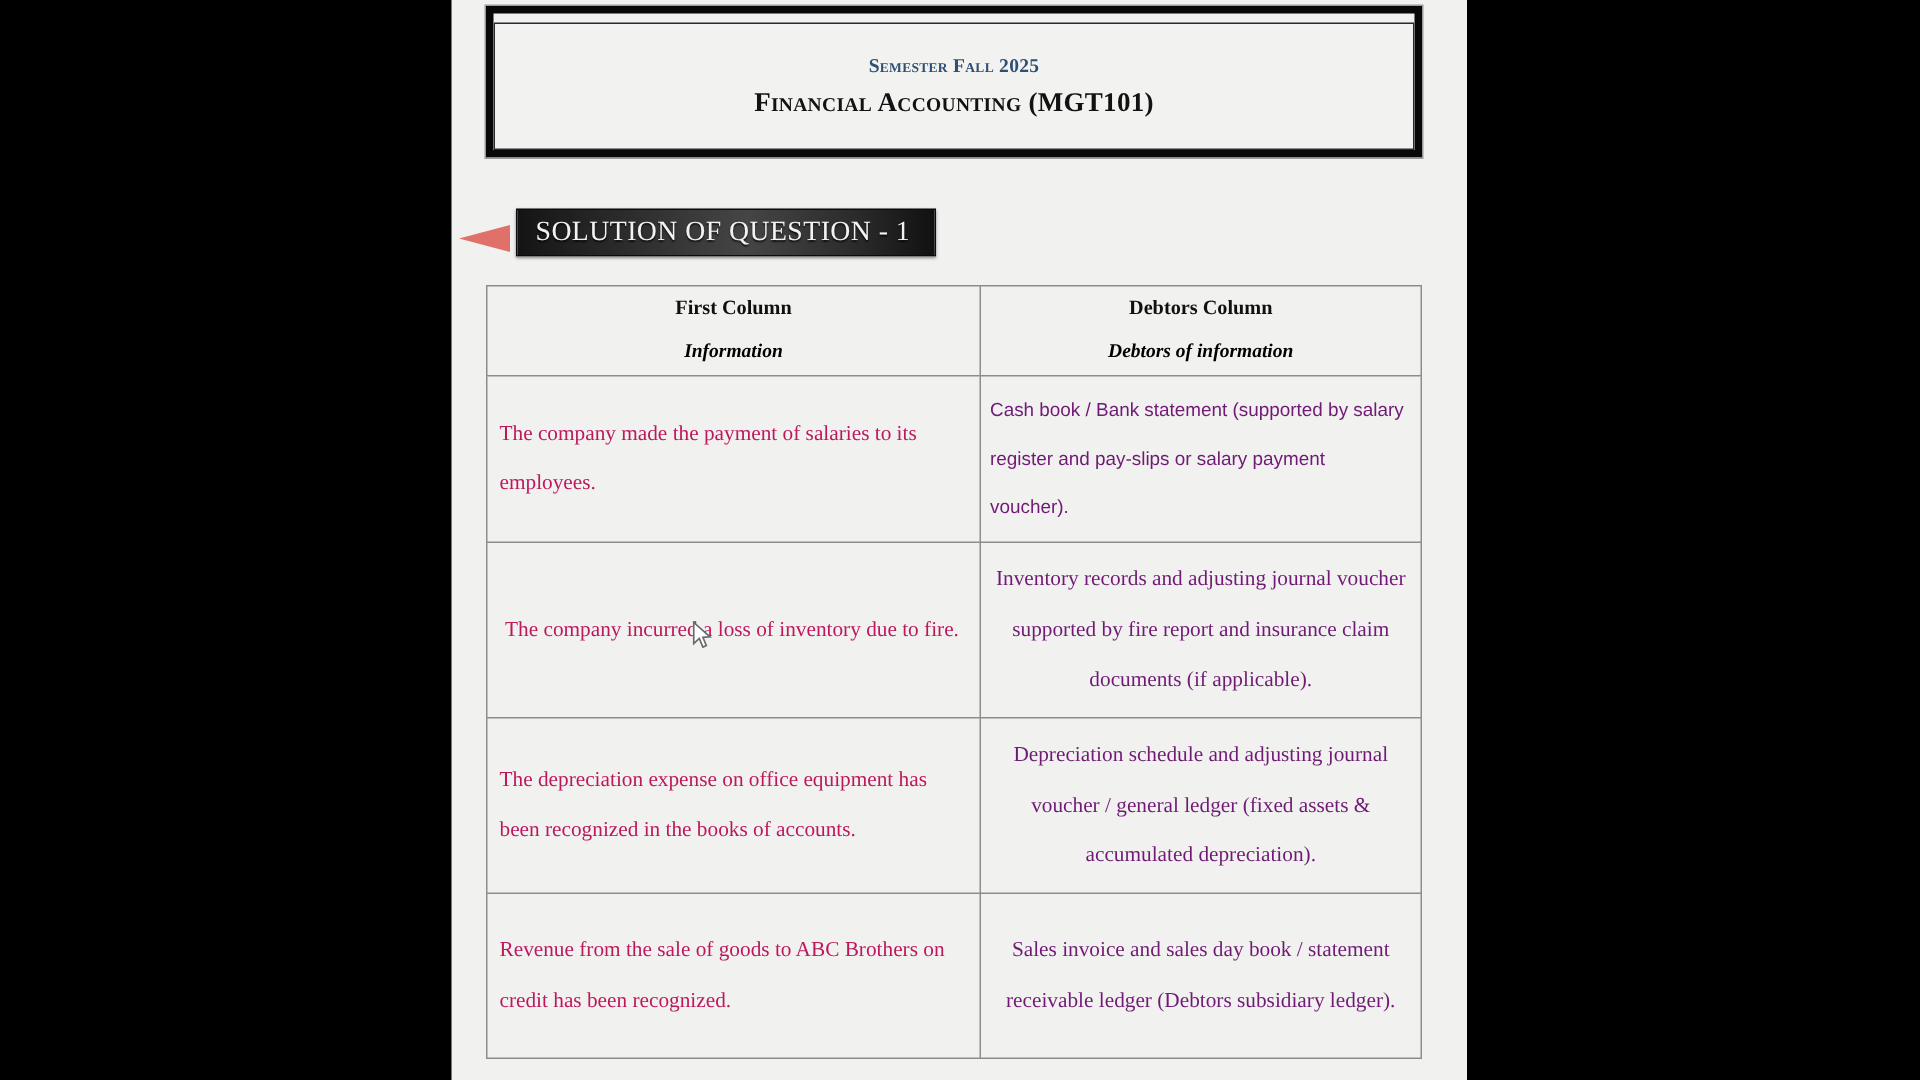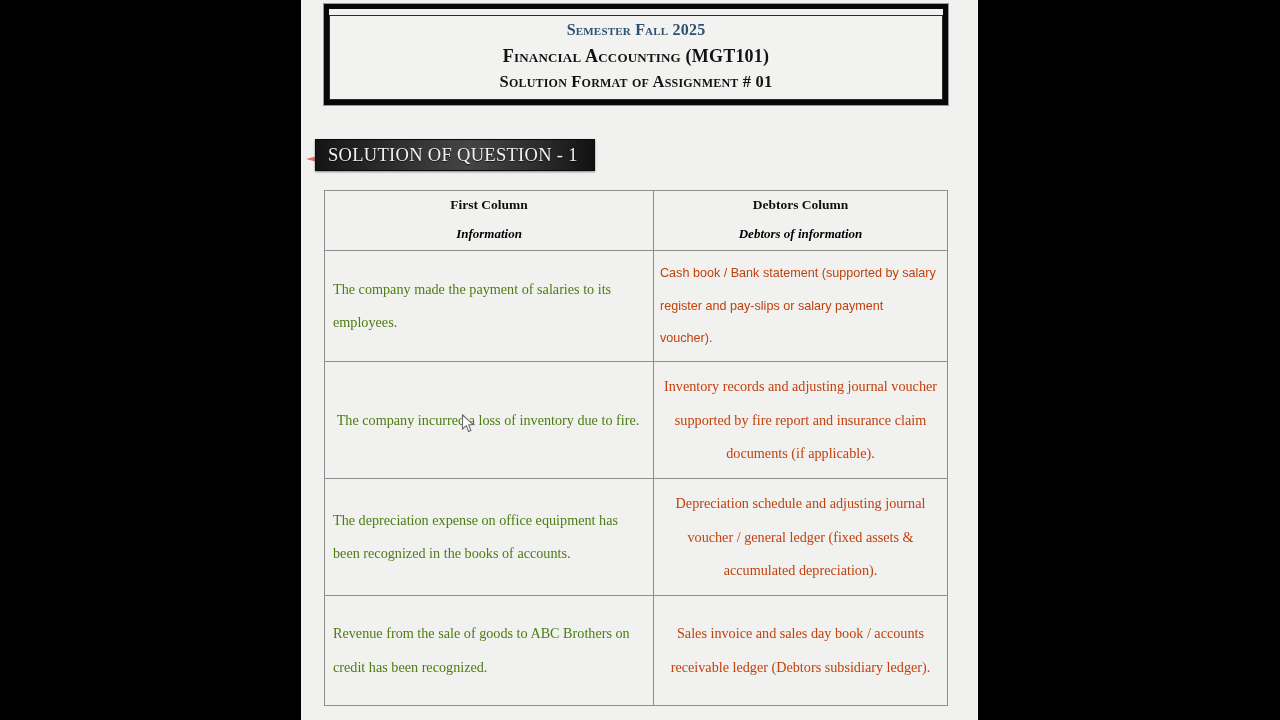--- a/index.html
+++ b/index.html
@@ -57,21 +57,21 @@
     font-family: "Liberation Serif", serif;
     font-weight: bold;
     font-variant: small-caps;
     letter-spacing: 0.2px;
     color: #121212;
     text-align: center;
     line-height: 1;
   }
   .tline.semester {
     color: #2f4f73;
-    font-size: 16px;
+    font-size: 13px;
   }
   .tline.course  { font-size: 18px; }
   .tline.subject { font-size: 16.5px; }
 
   
   #solution-banner-wrap {
     position: absolute;
     left: 5px;           
     top: 139px;
     height: 34px;
@@ -81,21 +81,21 @@
     left: 0;
     top: 11px;
     width: 0;
     height: 0;
     border-top: 9px solid transparent;
     border-bottom: 9px solid transparent;
     border-right: 34px solid #e0706a;
   }
   #solution-banner {
     position: absolute;
-    left: 9px;          
+    left: 38px;          
     top: 0;
     width: 280px;
     height: 32px;
     background: linear-gradient(to right,
                 #141414 0%, #1c1c1c 8%, #3a3a3a 42%,
                 #454545 55%, #2a2a2a 82%, #111111 100%);
     border: 1px solid #0c0c0c;
     box-shadow: 0 1px 2px rgba(0,0,0,0.45);
     display: flex;
     align-items: center;
@@ -151,29 +151,29 @@
     line-height: 1.1;
   }
 
   
   .cell-info {
     height: 103px;
     padding: 6px 10px 6px 8px;
     text-align: left;
     font-family: "Liberation Serif", serif;
     font-size: 14.2px;
-    color: #4d7c0f;
+    color: #be185d;
     line-height: 2.35;
   }
   .cell-source {
     padding: 6px 8px;
     text-align: center;
     font-family: "Liberation Serif", serif;
     font-size: 14.2px;
-    color: #c2410c;
+    color: #701a75;
     line-height: 2.35;
   }
   .cell-source.sans {
     font-family: "Liberation Sans", sans-serif;
     font-size: 12.6px;
     text-align: left;
     padding-left: 6px;
     line-height: 2.6;
   }
   tr.row-1 .cell-info, tr.row-1 .cell-source { height: 103px; }
@@ -195,21 +195,20 @@
 <body>
 
 <div id="screen">
 
   <div id="page">
 
     <div id="title-box">
       <div class="inner">
         <div class="tline semester">Semester Fall 2025</div>
         <div class="tline course">Financial Accounting (MGT101)</div>
-        <div class="tline subject">Solution Format of Assignment # 01</div>
       </div>
     </div>
 
     <div id="solution-banner-wrap">
       <div id="solution-arrow"></div>
       <div id="solution-banner">
         <span id="solution-banner-label">SOLUTION OF QUESTION - 1</span>
       </div>
     </div>
 
@@ -238,21 +237,21 @@
         <tr class="row-2">
           <td class="cell-info">The company incurred a loss of inventory due to fire.</td>
           <td class="cell-source">Inventory records and adjusting journal voucher supported by fire report and insurance claim documents (if applicable).</td>
         </tr>
         <tr class="row-3">
           <td class="cell-info">The depreciation expense on office equipment has been recognized in the books of accounts.</td>
           <td class="cell-source">Depreciation schedule and adjusting journal voucher / general ledger (fixed assets &amp; accumulated depreciation).</td>
         </tr>
         <tr class="row-4">
           <td class="cell-info">Revenue from the sale of goods to ABC Brothers on credit has been recognized.</td>
-          <td class="cell-source">Sales invoice and sales day book / accounts receivable ledger (Debtors subsidiary ledger).</td>
+          <td class="cell-source">Sales invoice and sales day book / statement receivable ledger (Debtors subsidiary ledger).</td>
         </tr>
       </tbody>
     </table>
 
   </div>
 
   <svg id="mouse-cursor" viewBox="0 0 14 20">
     <path d="M1.5 1 L1.5 15 L5.2 11.6 L7.6 17.4 L9.9 16.4 L7.6 10.9 L12.3 10.6 Z" fill="#ffffff" stroke="#6a6a6a" stroke-width="1.1"></path>
   </svg>
 

